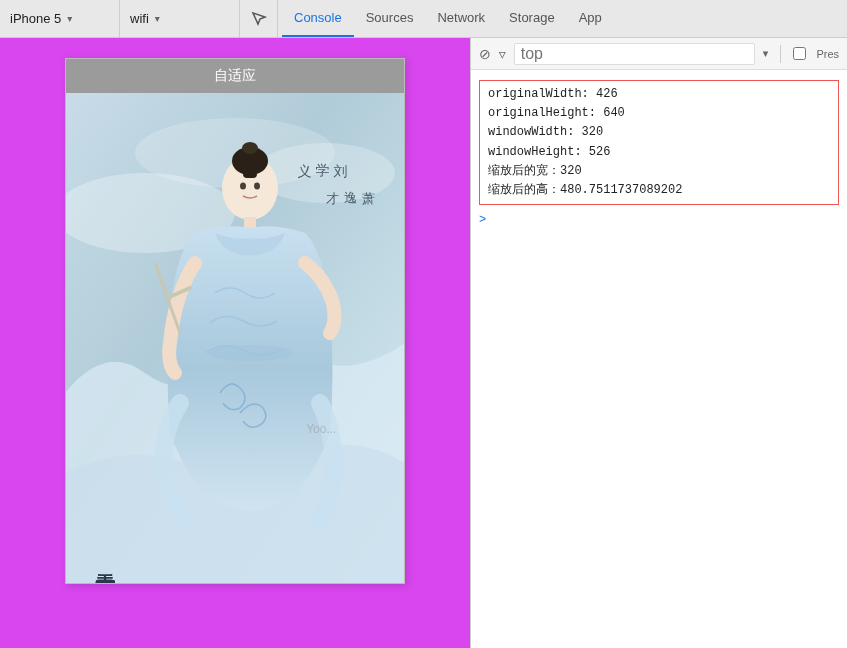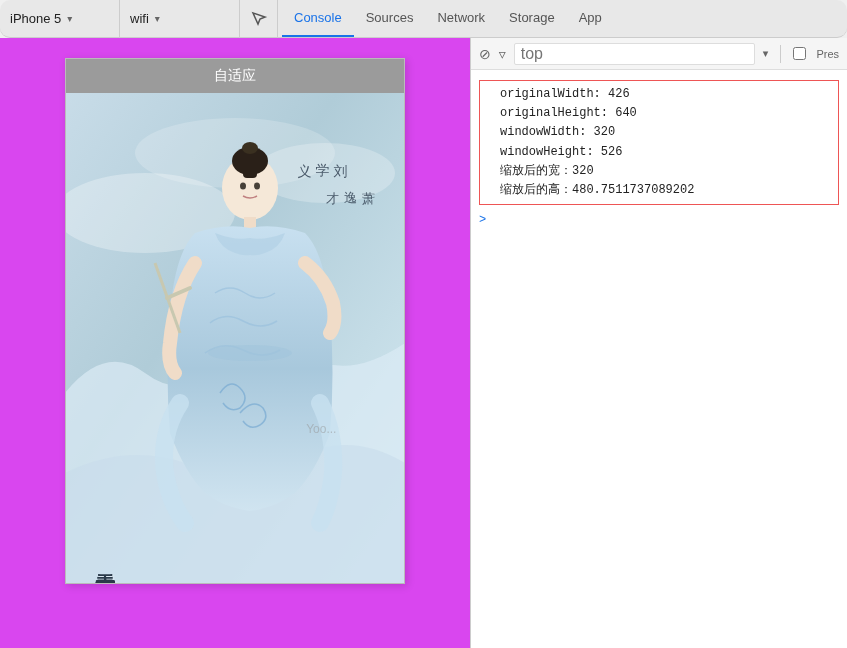--- a/index.html
+++ b/index.html
@@ -15,21 +15,20 @@
     }
 
     
     .top-bar {
       height: 38px;
       background: #e8e8e8;
       border-bottom: 1px solid #ccc;
       display: flex;
       align-items: center;
       flex-shrink: 0;
-      border-radius: 10px;
     }
     .device-selector {
       display: flex;
       align-items: center;
       padding: 0 10px;
       height: 100%;
       border-right: 1px solid #ccc;
       gap: 6px;
       min-width: 120px;
     }
@@ -201,21 +200,21 @@
     }
     .console-content {
       flex: 1;
       overflow-y: auto;
       padding: 4px 0;
       background: #fff;
     }
     .console-log-box {
       border: 1px solid #e55;
       margin: 6px 8px;
-      padding: 4px 20px;
+      padding: 4px 8px;
       background: #fff;
     }
     .console-log-line {
       font-family: 'Courier New', Courier, monospace;
       font-size: 12px;
       color: #222;
       line-height: 1.6;
       white-space: pre;
     }
     .console-arrow {

